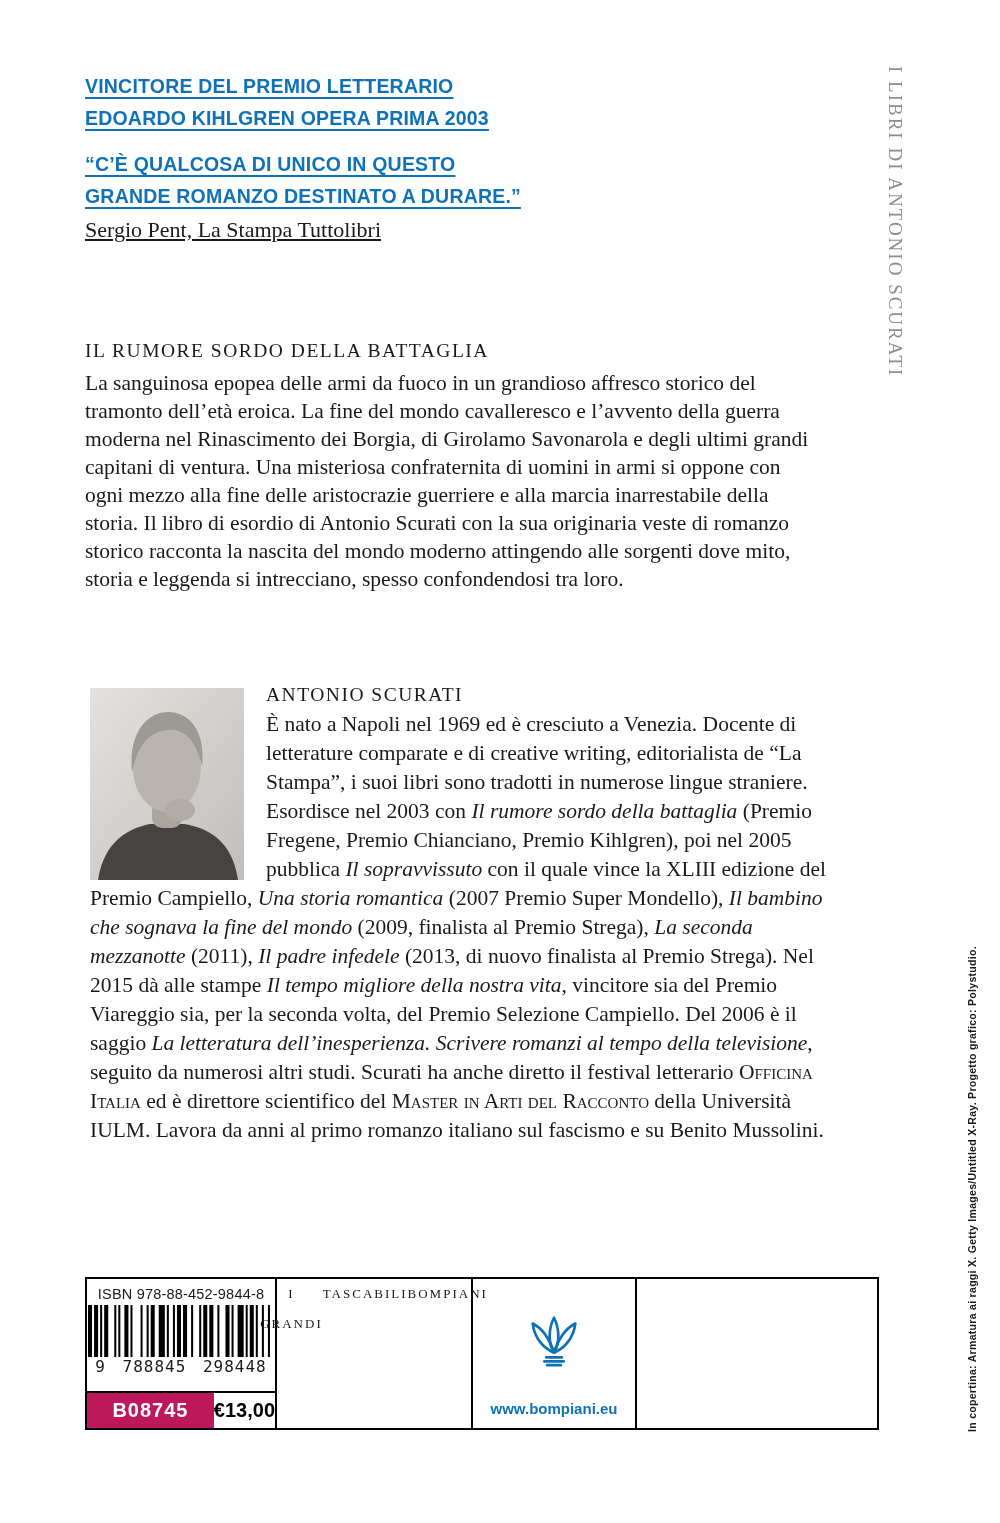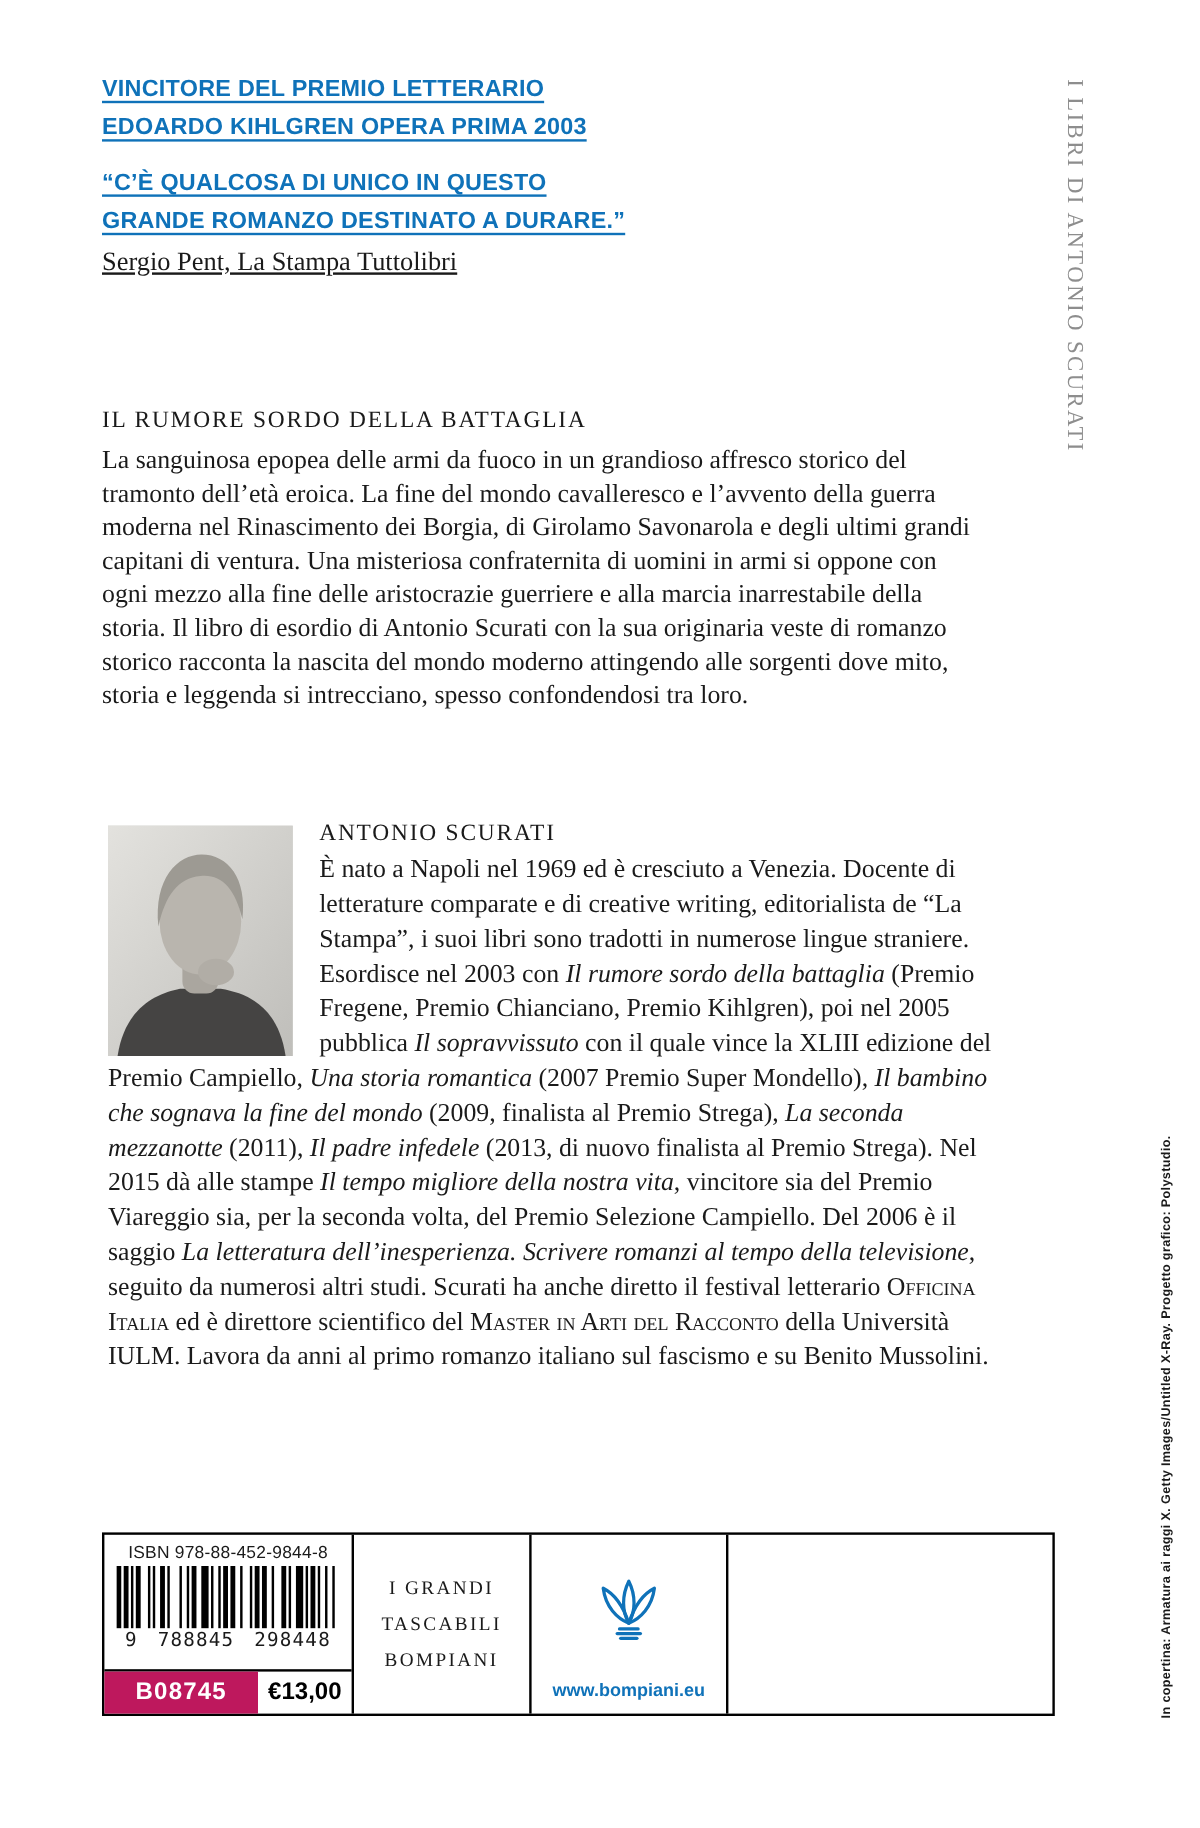--- a/index.html
+++ b/index.html
@@ -5,21 +5,21 @@
   * { margin:0; padding:0; box-sizing:border-box; }
   html,body { background:#ffffff; }
   body { width:1000px; margin:0; }
 
   .page {
     position:relative; width:1000px; height:1523px; background:#fff;
     overflow:hidden; font-family:"Liberation Serif",serif; color:#1a1a1a;
   }
 
   
-  .top-block { position:absolute; left:85px; top:58px; width:720px;
+  .top-block { position:absolute; left:85px; top:70px; width:720px;
     font-family:"Liberation Sans",sans-serif; font-weight:bold; }
   .blue-line { color:var(--accent,#0f72b9); font-size:19.5px; line-height:32px;
     letter-spacing:0.2px; text-decoration:underline;
     text-underline-offset:4px; text-decoration-thickness:1.5px; }
   .quote-gap { height:14px; }
   .attribution { font-family:"Liberation Serif",serif; font-weight:normal;
     font-size:22px; margin-top:5px; color:#1a1a1a;text-decoration:underline; }
 
   
   .spine { position:absolute; left:884px; top:66px; writing-mode:vertical-rl;
@@ -40,34 +40,34 @@
   .author-name { font-size:19.5px; font-weight:normal; letter-spacing:1.5px;
     line-height:30px; }
   .run-n { font-style:normal; }
   .run-i { font-style:italic; }
   .run-sc { font-variant:small-caps; }
 
   
   .footer-box { position:absolute; left:85px; top:1277px; width:794px; height:153px;
     border:2px solid #000; display:flex; background:#fff; }
   .cell { border-right:2px solid #000; }
-  .cell-barcode { width:208px; display:flex; flex-direction:column;
+  .cell-barcode { width:190px; display:flex; flex-direction:column;
     font-family:"Liberation Sans",sans-serif; }
   .isbn { font-size:14.5px; text-align:center; padding-top:7px; letter-spacing:0.2px; }
   .barcode { height:52px; width:186px; margin:3px auto 0; }
   .ean { font-family:"DejaVu Sans Mono",monospace; font-size:16px;
     text-align:center; letter-spacing:1px; word-spacing:6px; }
   .price-strip { margin-top:auto; height:37px; border-top:2px solid #000;
     display:flex; font-weight:bold; font-size:20px; }
   .code { background:#be185d; color:#fff; width:128px; display:flex;
     align-items:center; justify-content:center; letter-spacing:1px; }
   .price { flex:1; display:flex; align-items:center; justify-content:center; color:#000; }
 
-  .cell-collection { width:148px; display:flex; flex-direction:column;
-    justify-content:center; text-align:center; font-size:16px;
+  .cell-collection { width:196px; display:flex; 
+    justify-content:center; text-align:center; font-size:13px;
     letter-spacing:2px; line-height:30px; }
 
   .cell-logo { width:164px; display:flex; flex-direction:column; align-items:center; }
   .cell-logo.last { flex:1; border-right:none; }
   .logo-wrap { flex:1; display:flex; align-items:center; justify-content:center;
     padding-top:2px; }
   .url { font-family:"Liberation Sans",sans-serif; font-weight:bold;
     color:var(--accent,#0f72b9); font-size:15px; margin-bottom:11px; }
 
   

